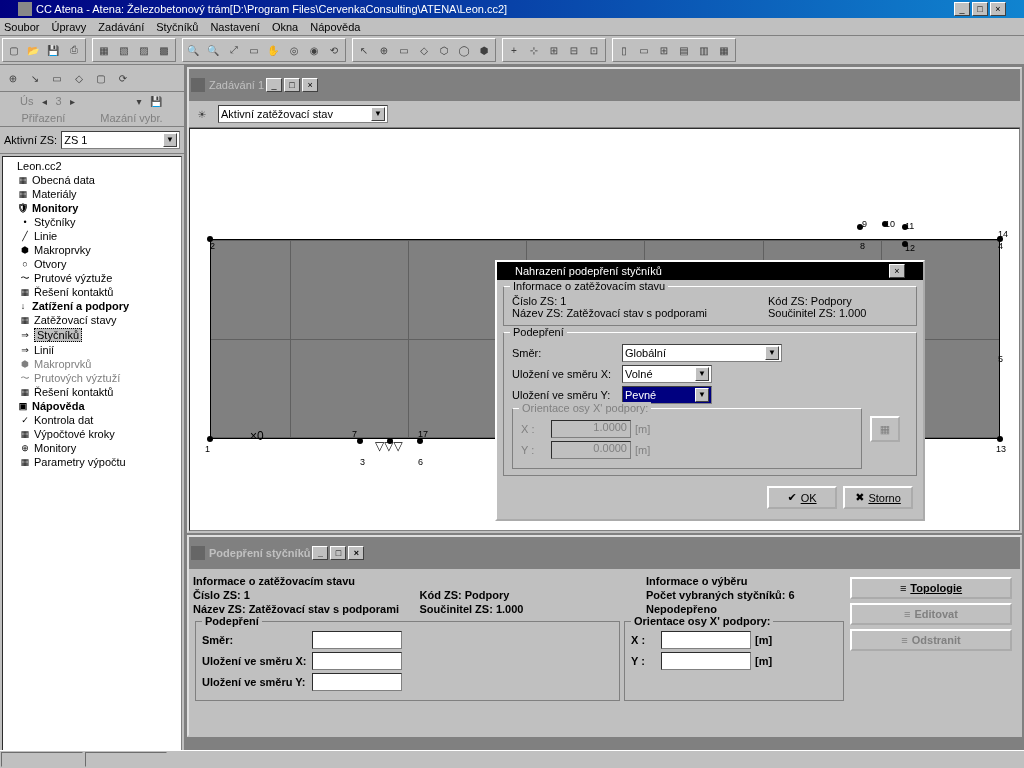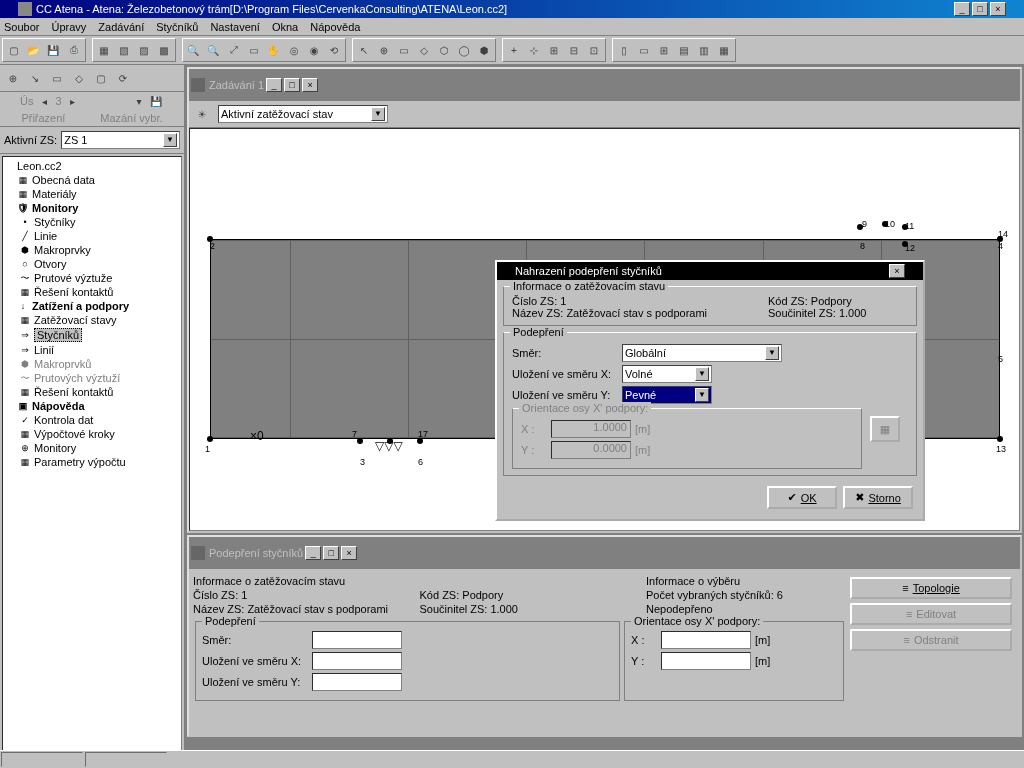--- a/index.html
+++ b/index.html
@@ -75,21 +75,21 @@
 .field-row .combo { width:130px; flex:none;}
 .field-row .textin { background:#fff; border:1px inset #808080; width:80px; height:18px; text-align:right; padding:0 3px;}
 .field-row.disabled label, .field-row.disabled span { color:#808080;}
 .group-disabled { color: #808080; }
 .group-disabled .textin { background:#c0c0c0; color:#808080;}
 .dlg-buttons { display:flex; justify-content:flex-end; gap:6px; padding:4px;}
 .btn { background:#c0c0c0; border:2px outset #fff; padding:3px 10px; min-width:70px; display:flex; align-items:center; justify-content:center; gap:4px;}
 .calcbtn { width:30px; height:26px; border:2px outset #fff; display:flex; align-items:center; justify-content:center; color:#808080;}
 
 
-.podepreni-panel { height: 202px;}
+.podepreni-panel { height: 202px; font-weight: bold;}
 .pp-body { padding:4px; display:flex;}
 .pp-col { flex:1;}
 .pp-right { width:170px; display:flex; flex-direction:column; gap:4px; padding:4px;}
 .info-row { margin:2px 0;}
 .pp-group { border:1px solid #808080; padding:6px; margin:4px 2px; position:relative;}
 .pp-group::before { content:attr(data-title); position:absolute; top:-7px; left:6px; background:#c0c0c0; padding:0 3px;}
 .pp-field { display:flex; align-items:center; margin:3px 0;}
 .pp-field label { width:110px;}
 .pp-field .textin { background:#fff; border:1px inset #808080; width:90px; height:18px;}
 .btn.disabled { color:#808080;}

